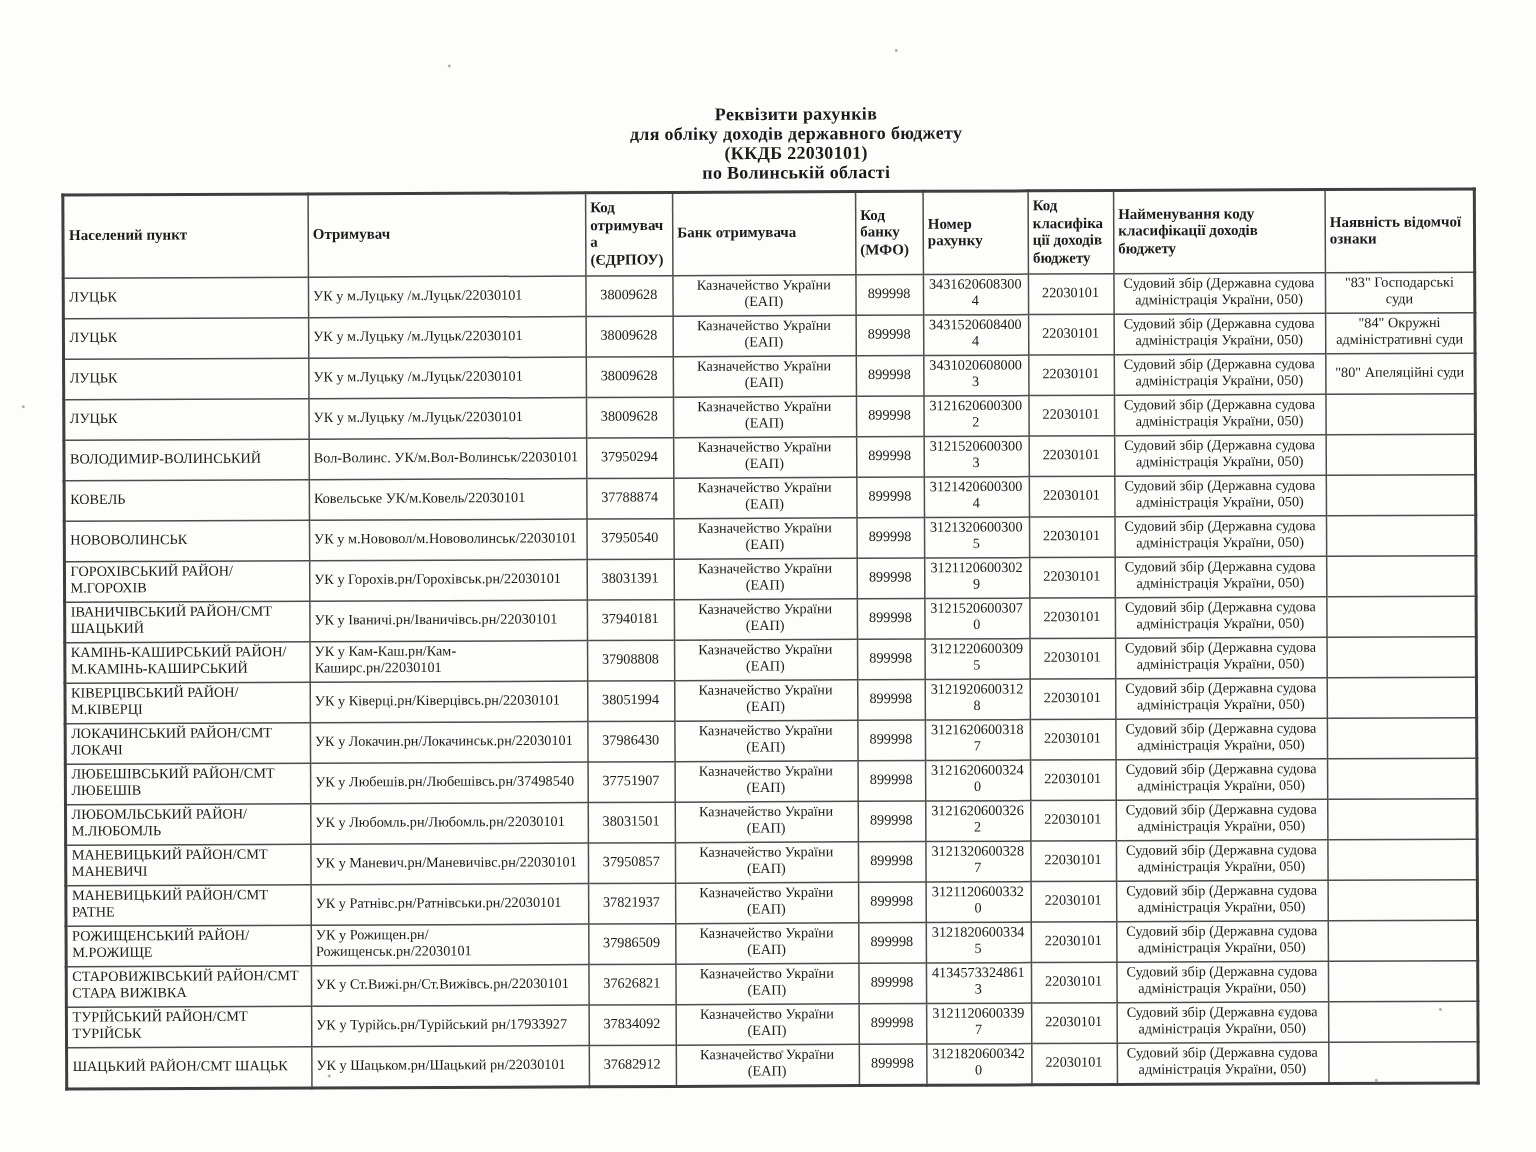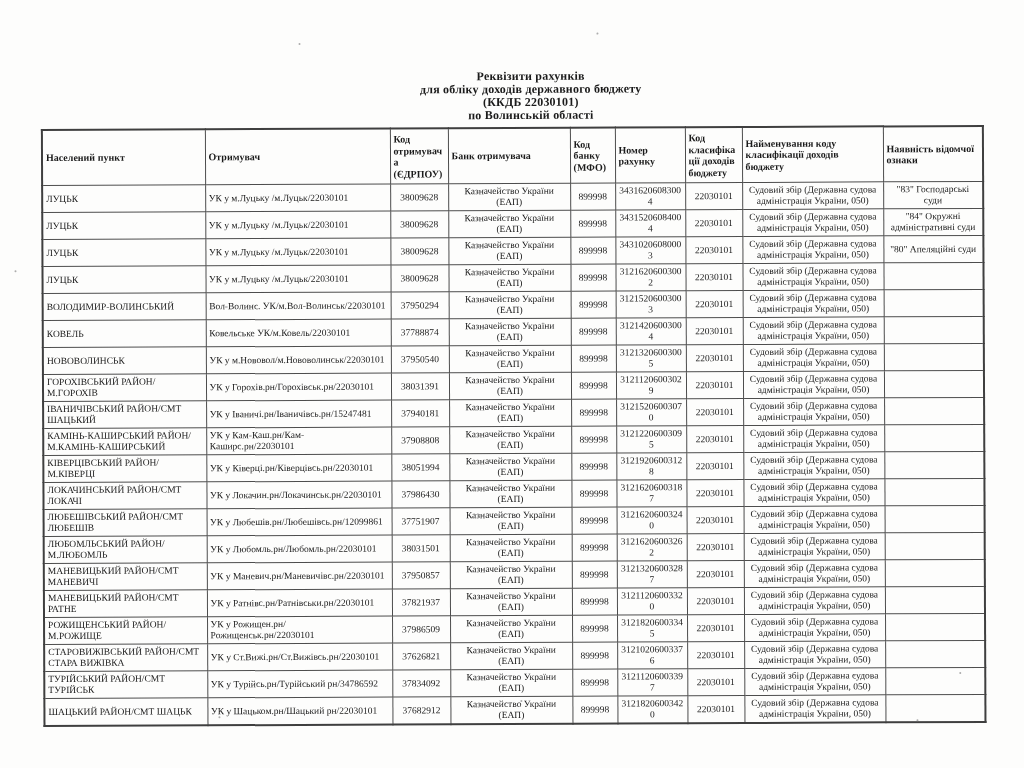--- a/index.html
+++ b/index.html
@@ -189,21 +189,21 @@
           <td class="col2">38031391</td>
           <td class="col3">Казначейство України (ЕАП)</td>
           <td class="col4">899998</td>
           <td class="col5">31211206003029</td>
           <td class="col6">22030101</td>
           <td class="col7">Судовий збір (Державна судова адміністрація України, 050)</td>
           <td class="col8"></td>
         </tr>
         <tr>
           <td class="col0">ІВАНИЧІВСЬКИЙ РАЙОН/СМТ ШАЦЬКИЙ</td>
-          <td class="col1">УК у Іваничі.рн/Іваничівсь.рн/15247481</td>
+          <td class="col1">УК у Іваничі.рн/Іваничівсь.рн/22030101</td>
           <td class="col2">37940181</td>
           <td class="col3">Казначейство України (ЕАП)</td>
           <td class="col4">899998</td>
           <td class="col5">31215206003070</td>
           <td class="col6">22030101</td>
           <td class="col7">Судовий збір (Державна судова адміністрація України, 050)</td>
           <td class="col8"></td>
         </tr>
         <tr>
           <td class="col0">КАМІНЬ-КАШИРСЬКИЙ РАЙОН/М.КАМІНЬ-КАШИРСЬКИЙ</td>
@@ -233,21 +233,21 @@
           <td class="col2">37986430</td>
           <td class="col3">Казначейство України (ЕАП)</td>
           <td class="col4">899998</td>
           <td class="col5">31216206003187</td>
           <td class="col6">22030101</td>
           <td class="col7">Судовий збір (Державна судова адміністрація України, 050)</td>
           <td class="col8"></td>
         </tr>
         <tr>
           <td class="col0">ЛЮБЕШІВСЬКИЙ РАЙОН/СМТ ЛЮБЕШІВ</td>
-          <td class="col1">УК у Любешів.рн/Любешівсь.рн/12099861</td>
+          <td class="col1">УК у Любешів.рн/Любешівсь.рн/37498540</td>
           <td class="col2">37751907</td>
           <td class="col3">Казначейство України (ЕАП)</td>
           <td class="col4">899998</td>
           <td class="col5">31216206003240</td>
           <td class="col6">22030101</td>
           <td class="col7">Судовий збір (Державна судова адміністрація України, 050)</td>
           <td class="col8"></td>
         </tr>
         <tr>
           <td class="col0">ЛЮБОМЛЬСЬКИЙ РАЙОН/М.ЛЮБОМЛЬ</td>
@@ -292,28 +292,28 @@
           <td class="col6">22030101</td>
           <td class="col7">Судовий збір (Державна судова адміністрація України, 050)</td>
           <td class="col8"></td>
         </tr>
         <tr>
           <td class="col0">СТАРОВИЖІВСЬКИЙ РАЙОН/СМТ СТАРА ВИЖІВКА</td>
           <td class="col1">УК у Ст.Вижі.рн/Ст.Вижівсь.рн/22030101</td>
           <td class="col2">37626821</td>
           <td class="col3">Казначейство України (ЕАП)</td>
           <td class="col4">899998</td>
-          <td class="col5">31210206003376</td>
+          <td class="col5">41345733248613</td>
           <td class="col6">22030101</td>
           <td class="col7">Судовий збір (Державна судова адміністрація України, 050)</td>
           <td class="col8"></td>
         </tr>
         <tr>
           <td class="col0">ТУРІЙСЬКИЙ РАЙОН/СМТ ТУРІЙСЬК</td>
-          <td class="col1">УК у Турійсь.рн/Турійський рн/34786592</td>
+          <td class="col1">УК у Турійсь.рн/Турійський рн/17933927</td>
           <td class="col2">37834092</td>
           <td class="col3">Казначейство України (ЕАП)</td>
           <td class="col4">899998</td>
           <td class="col5">31211206003397</td>
           <td class="col6">22030101</td>
           <td class="col7">Судовий збір (Державна судова адміністрація України, 050)</td>
           <td class="col8"></td>
         </tr>
         <tr>
           <td class="col0">ШАЦЬКИЙ РАЙОН/СМТ ШАЦЬК</td>

